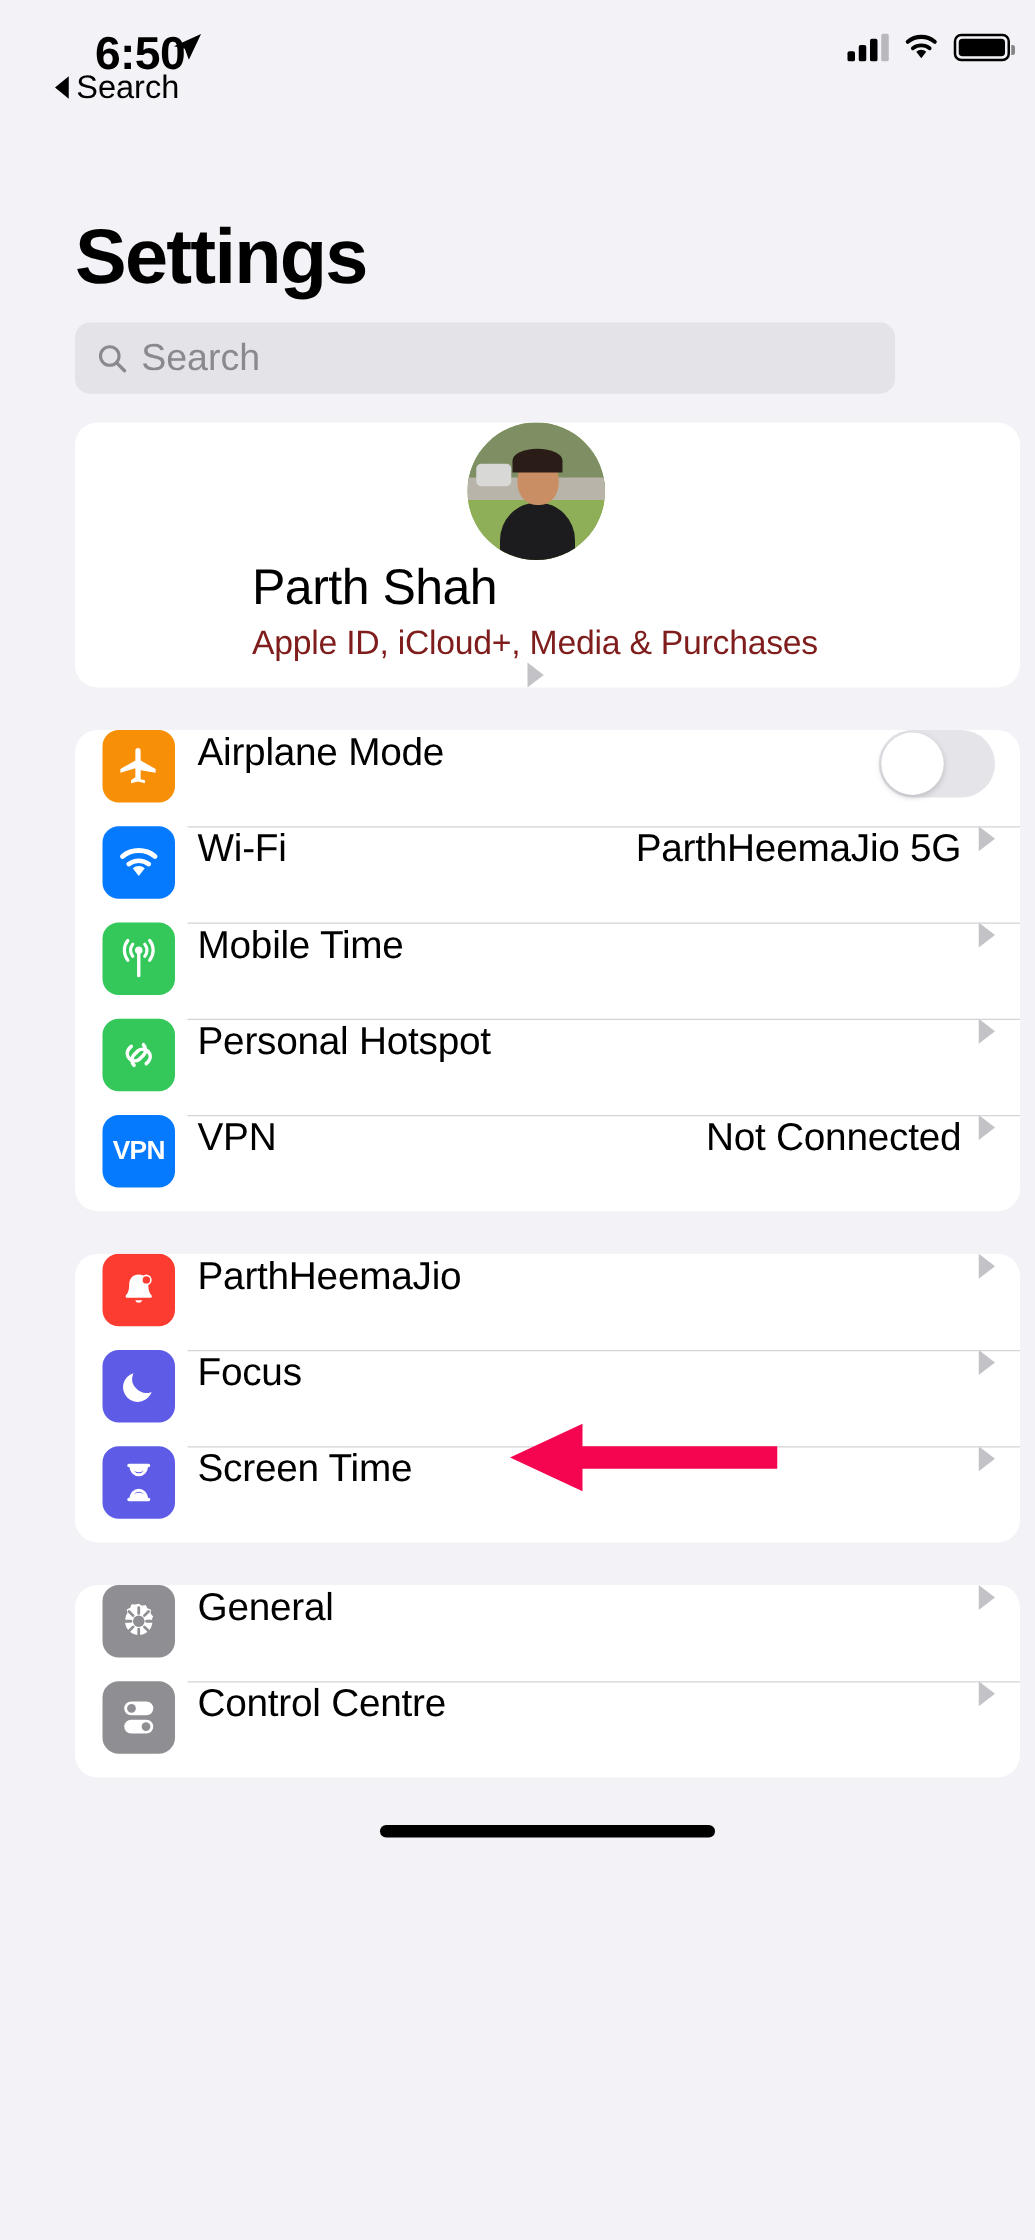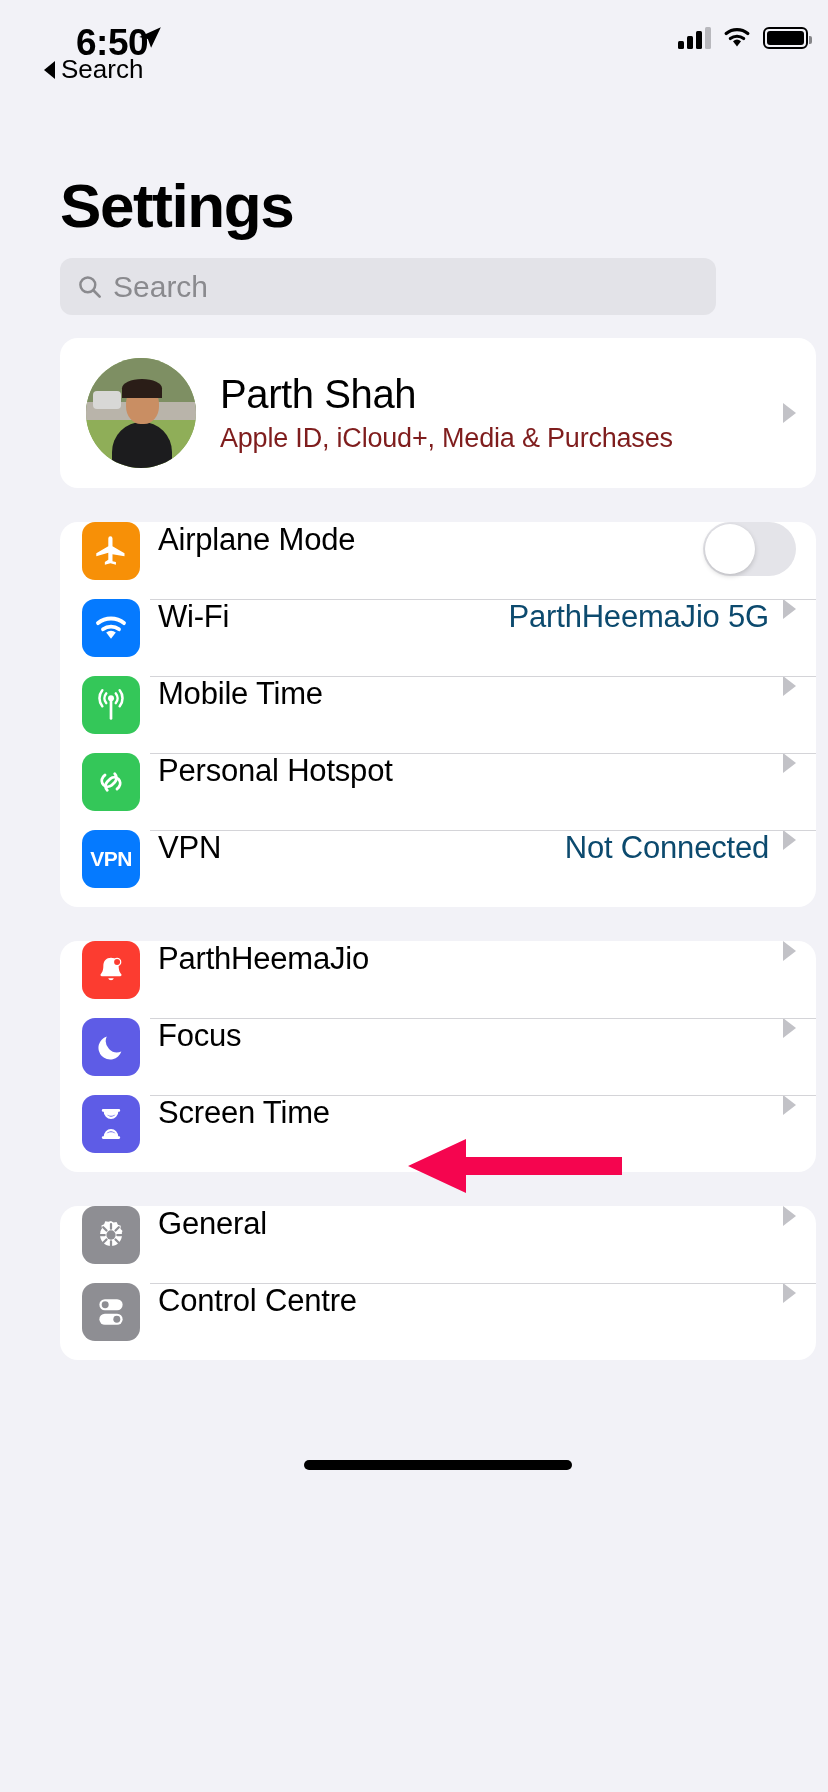--- a/index.html
+++ b/index.html
@@ -93,30 +93,30 @@
   .row + .row .rowline {
     position: absolute; left: 90px; right: 0; top: 0; height: 1px; background: #d4d4d8;
   }
   .icon {
     width: 58px; height: 58px; border-radius: 13px;
     margin: 0 18px 0 22px; flex: 0 0 auto;
     display: flex; align-items: center; justify-content: center;
     color: #fff;
   }
   .label { font-size: 31px; color: #000; flex: 1 1 auto; letter-spacing: -0.2px; }
-  .value { font-size: 31px; color: #0c4a6e; margin-right: 14px; letter-spacing: -0.2px; }
+  .value { font-size: 31px; color: #000000; margin-right: 14px; letter-spacing: -0.2px; }
   .chev {
     width: 0; height: 0; flex: 0 0 auto;
     border-top: 10px solid transparent;
     border-bottom: 10px solid transparent;
     border-left: 13px solid #c2c2c7;
   }
 
   
-  .acct { min-height: 150px; align-items: center; }
+  .acct { min-height: 150px; align-items: center; flex-direction: column; }
   .avatar {
     width: 110px; height: 110px; border-radius: 50%;
     margin: 0 24px 0 26px; flex: 0 0 auto; overflow: hidden; position: relative;
     background: #8aa95c;
   }
   .avatar .sky { position: absolute; inset: 0 0 52% 0; background: #7e8f63; }
   .avatar .road { position: absolute; left: 0; right: 0; top: 40%; height: 16%; background: #b9b4aa; }
   .avatar .grass { position: absolute; left: 0; right: 0; bottom: 0; height: 44%; background: #8fae58; }
   .avatar .car { position: absolute; left: 6%; top: 30%; width: 26%; height: 16%; background: #d8d8d6; border-radius: 4px; }
   .avatar .body { position: absolute; left: 24%; bottom: 0; width: 54%; height: 42%; background: #1c1c1e; border-radius: 30px 30px 0 0; }

